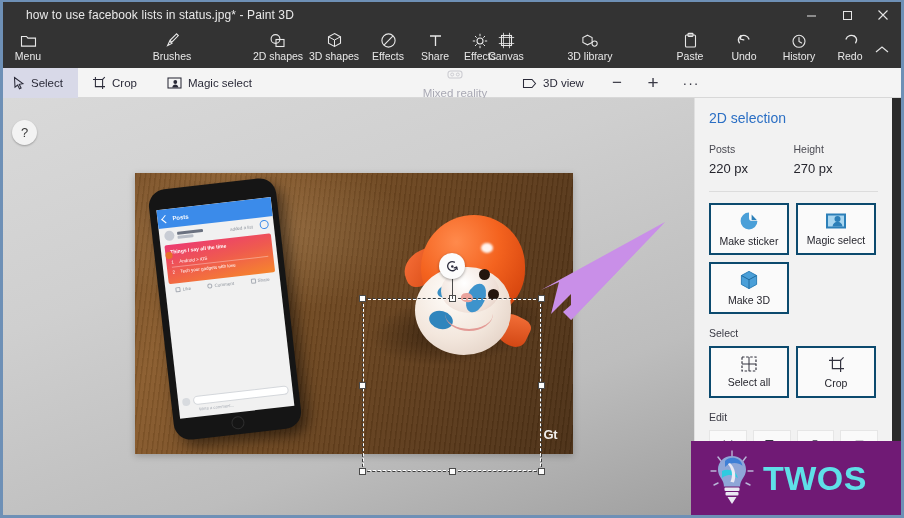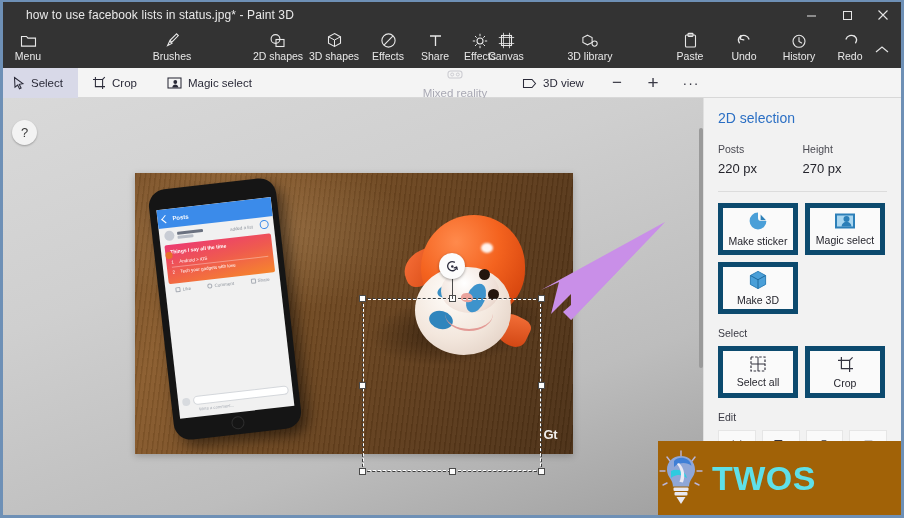--- a/index.html
+++ b/index.html
@@ -240,51 +240,52 @@
     width: 26px; height: 26px; border-radius: 50%;
     background: #fcfcfc; box-shadow: 0 1px 3px rgba(0,0,0,.35);
     display: flex; align-items: center; justify-content: center;
   }
 
   
   .arrow-ann { position: absolute; left: 524px; top: 118px; width: 150px; height: 122px; }
 
   
   .panel {
-    position: absolute; right: 0; top: 96px; width: 198px; bottom: 0;
+    position: absolute; right: 9px; top: 96px; width: 198px; bottom: 0;
     background: #f2f2f2;
     border-left: 1px solid #e0e0e0;
     padding: 12px 14px 16px 14px;
     overflow: hidden;
   }
   .panel-title { font-size: 14px; color: #2b6fc4; margin-bottom: 17px; }
   .dim-row { display: flex; gap: 0; }
   .dim { width: 50%; }
   .dim-lbl { font-size: 10.5px; color: #4a4a52; margin-bottom: 6px; }
   .dim-val { font-size: 13px; color: #24242c; }
   .divider { height: 1px; background: #dcdcdc; margin: 15px 0 11px 0; }
   .card-grid { display: flex; flex-wrap: wrap; gap: 7px; }
   .card {
-    width: 80px; height: 52px; background: #fafafa; border: 5px solid #0c4a6e;
+    width: 80px; height: 52px; background: #fafafa; border: 2px solid #0c4a6e;
     display: flex; flex-direction: column; align-items: center; justify-content: center;
     gap: 4px; font-size: 10.5px; color: #26262e;
   }
   .card svg { display: block; }
   .sec-lbl { font-size: 10.5px; color: #3a3a44; margin: 13px 0 7px 0; }
   .icon-grid { display: flex; gap: 6px; }
   .icon-btn {
     width: 38px; height: 38px; background: #fafafa; border: 1px solid #e6e6e6;
     display: flex; align-items: center; justify-content: center;
   }
 
   
   .watermark {
-    position: absolute; right: 0; bottom: 0; width: 243px; height: 74px;
-    background: #a16207;
+    position: absolute; right: 0; bottom: 0; width: 210px; height: 74px;
+    background: #701a75;
     display: flex; align-items: center; gap: 8px;
+    padding-left: 18px;
   }
   .bulb { width: 46px; height: 58px; position: relative; }
   .wm-text {
     font-size: 34px; font-weight: bold; color: #5fe0e8;
     letter-spacing: .5px; line-height: 1;
   }
 </style>
 </head>
 <body>
 

